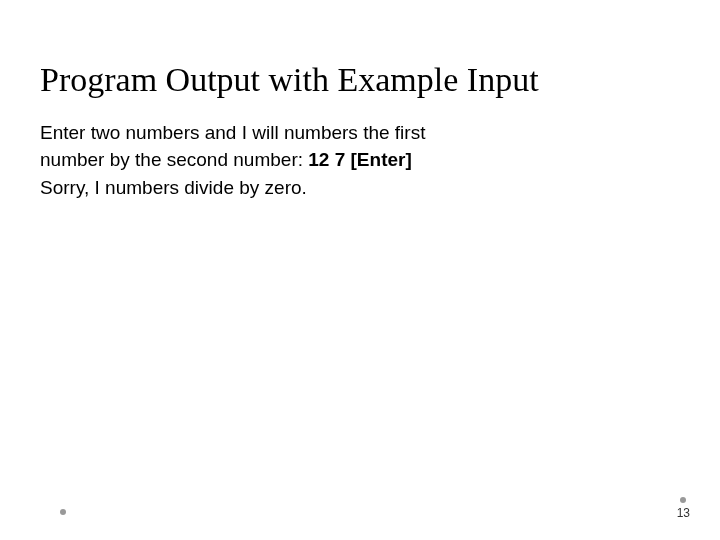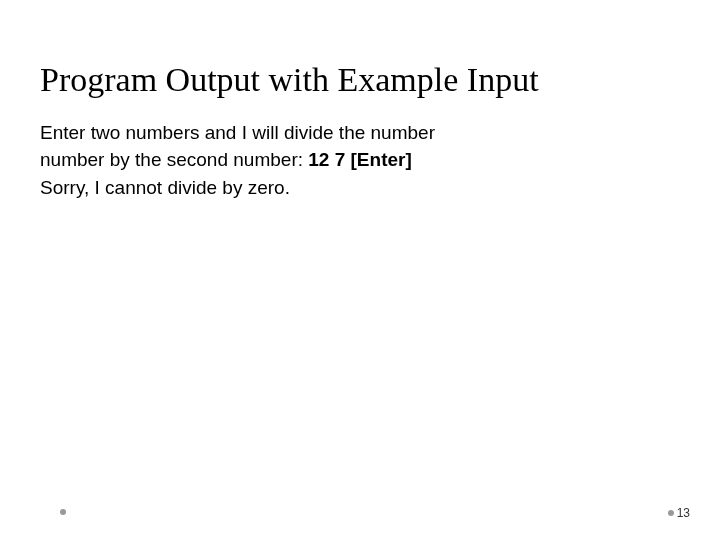--- a/index.html
+++ b/index.html
@@ -45,20 +45,21 @@
     .page-number {
       position: absolute;
       bottom: 20px;
       right: 30px;
       font-family: Arial, sans-serif;
       font-size: 12px;
       color: #333333;
       display: flex;
       align-items: center;
       gap: 3px;
+      flex-direction: column;
     }
     .bullet-bottom {
       position: absolute;
       bottom: 25px;
       left: 60px;
       width: 6px;
       height: 6px;
       background: #999999;
       border-radius: 50%;
     }
@@ -69,24 +70,24 @@
       border-radius: 50%;
       display: inline-block;
     }
   </style>
 </head>
 <body>
 
 <div class="slide">
   <h1 class="title">Program Output with Example Input</h1>
   <div class="body-text">
-    <span class="body-line">Enter two numbers and I will divide the number</span>
+    <span class="body-line">Enter two numbers and I will numbers the first</span>
     <span class="body-line">
       <span>number by the second number: </span><span class="bold-part">12 7 [Enter]</span>
     </span>
-    <span class="body-line">Sorry, I cannot divide by zero.</span>
+    <span class="body-line">Sorry, I numbers divide by zero.</span>
   </div>
   <div class="bullet-bottom"></div>
   <div class="page-number">
     <span class="page-bullet"></span>
     <span>13</span>
   </div>
 </div>
 
 </body></html>

